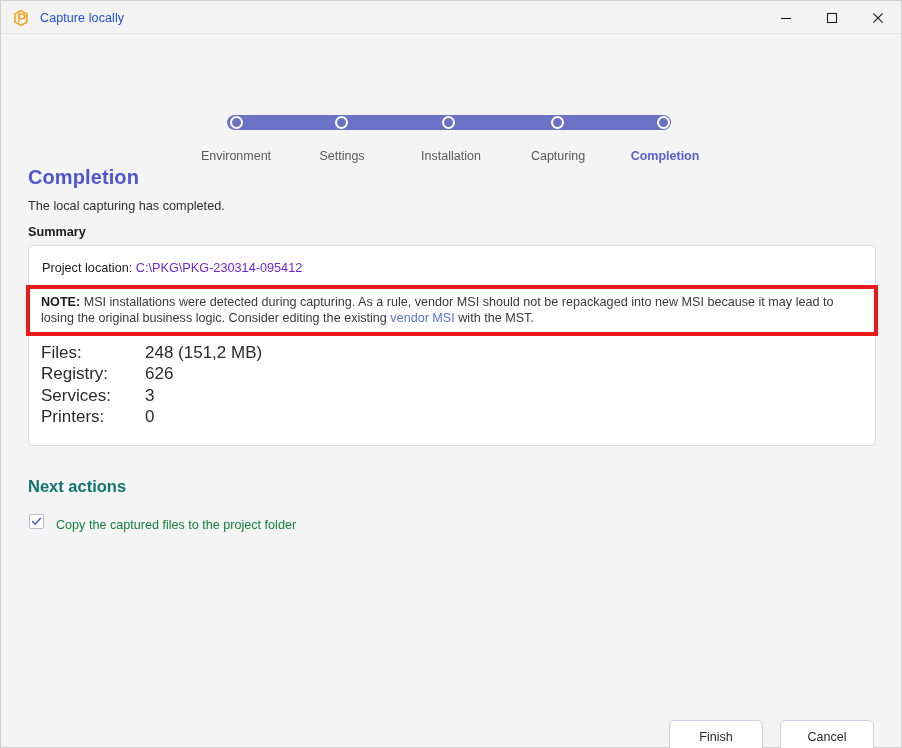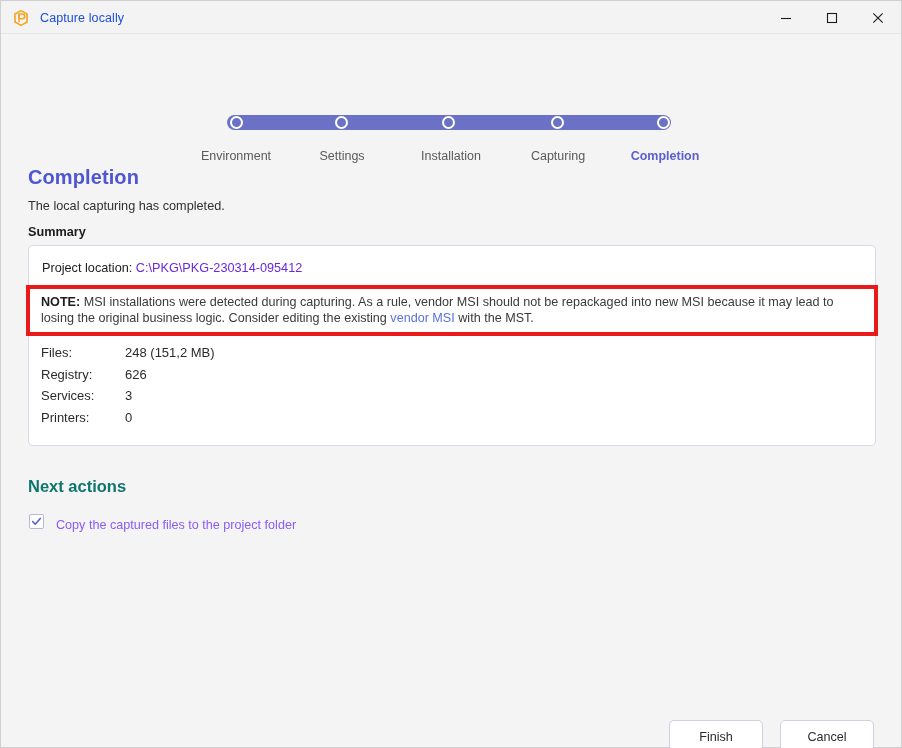--- a/index.html
+++ b/index.html
@@ -182,22 +182,23 @@
 
   .stats {
     position: absolute;
     left: 12px;
     top: 96px;
   }
   .stat-row {
     display: flex;
     height: 21.5px;
     align-items: center;
-    font-size: 13px;
+    font-size: 17px;
     color: #2b2b2b;
+    gap: 20px;
   }
   .stat-key {
     width: 84px;
     flex: 0 0 84px;
   }
   .stat-val { }
 
   
   .red-anno {
     position: absolute;
@@ -238,21 +239,21 @@
     background: #ffffff;
     display: flex;
     align-items: center;
     justify-content: center;
     flex: 0 0 auto;
   }
   .cbox svg { display: block; }
   .check-label {
     margin-left: 12px;
     font-size: 12.6px;
-    color: #8b5cf6;
+    color: #15803d;
     white-space: nowrap;
     margin-top: 8px;
   }
 
   
   .btn {
     position: absolute;
     width: 94px;
     height: 33px;
     box-sizing: border-box;

